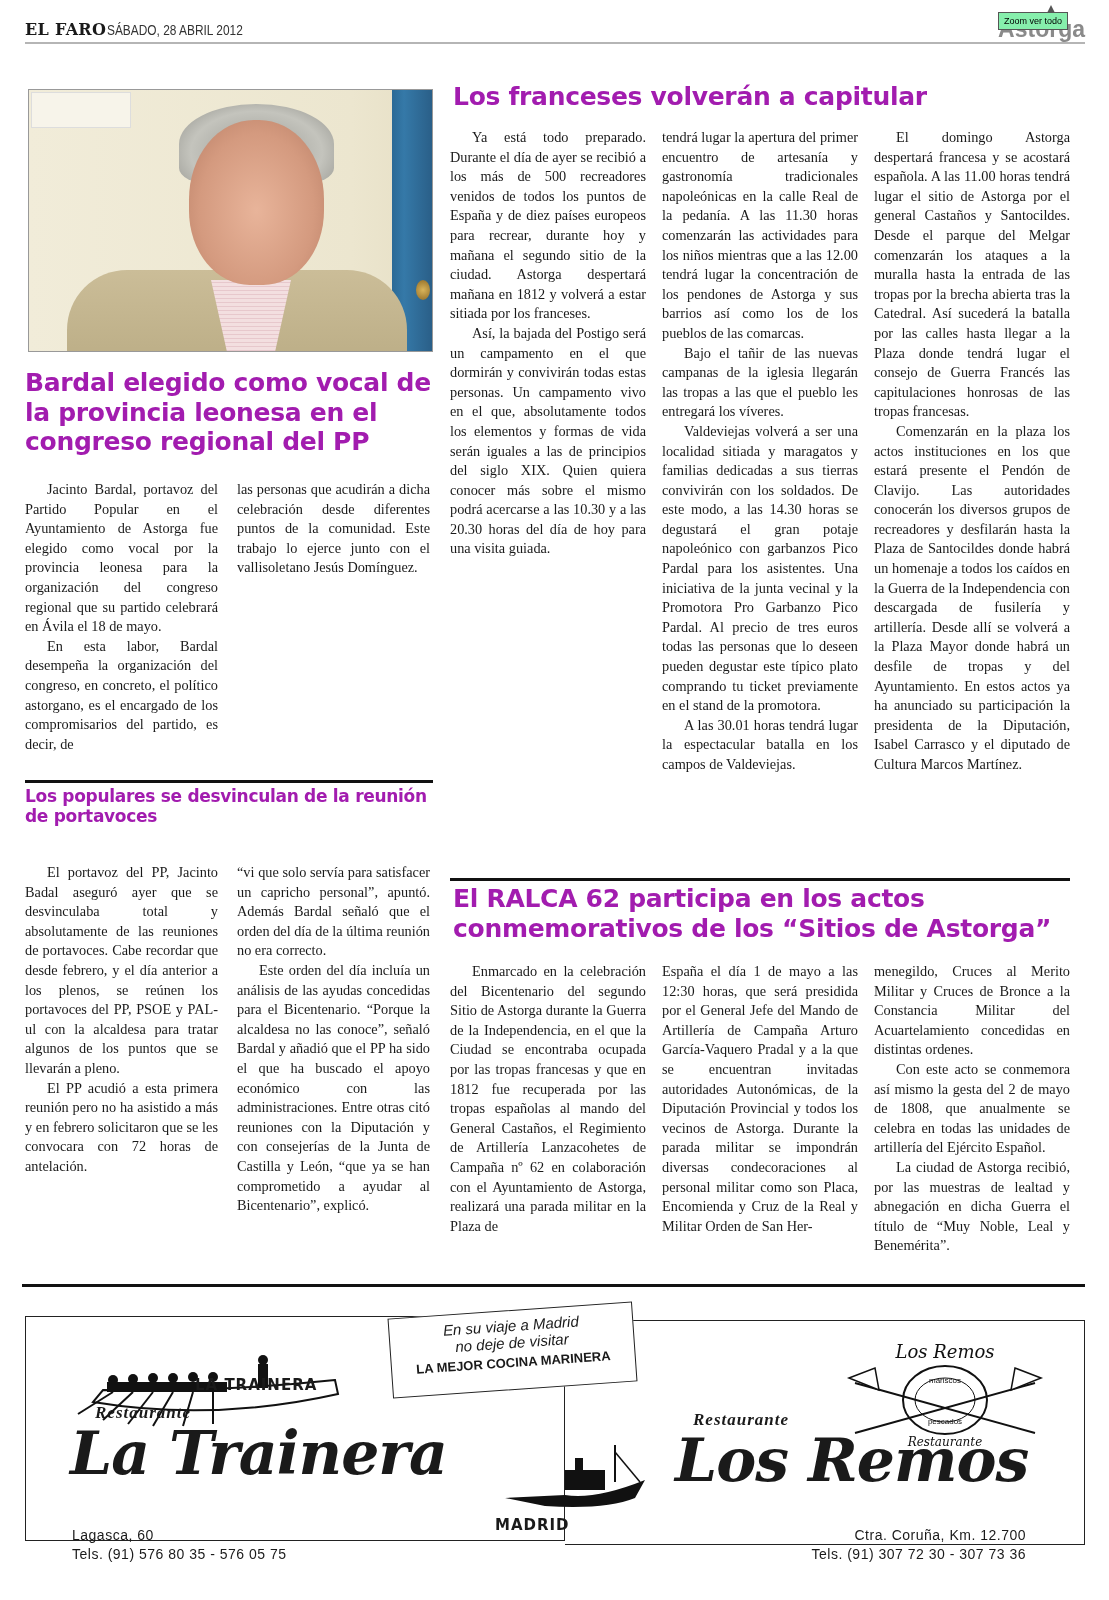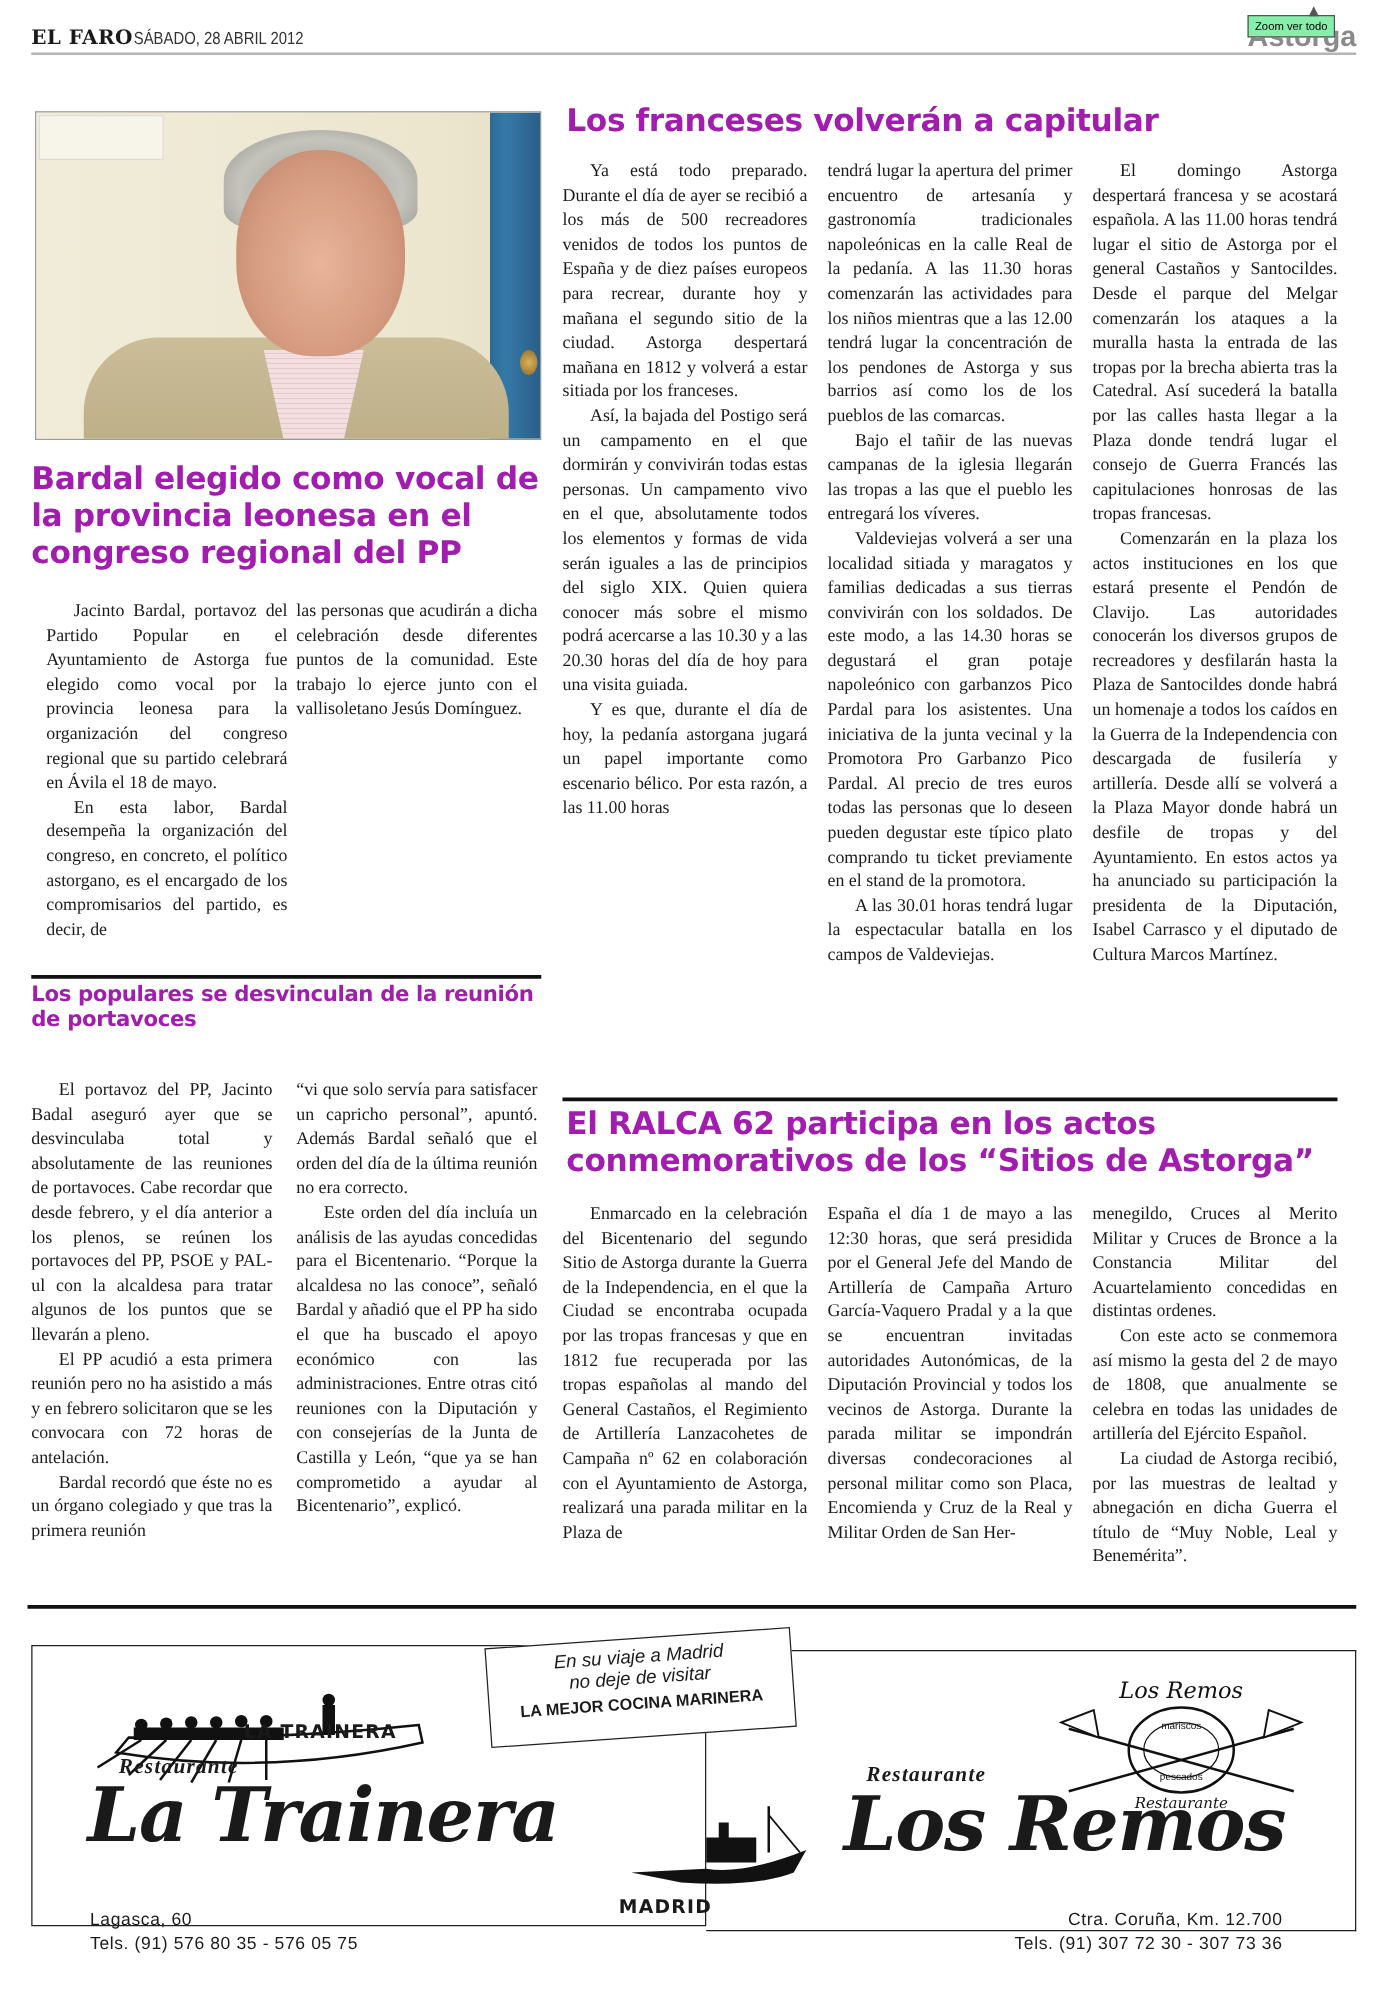--- a/index.html
+++ b/index.html
@@ -58,46 +58,44 @@
   <div class="notice"></div>
   <div class="door"></div>
   <div class="knob"></div>
   <div class="jacket"></div>
   <div class="shirt"></div>
   <div class="hair"></div>
   <div class="head"></div>
 </div>
 
 <h1 class="headline" style="left:25px; top:368px; width:410px; font-size:25px;">Bardal elegido como vocal de la provincia leonesa en el congreso regional del PP</h1>
-<div class="col" style="left:37px; top:480px; width:193px;">
+<div class="col" style="left:25px; top:480px; width:193px;">
   <p>Jacinto Bardal, portavoz del Partido Popular en el Ayuntamiento de Astorga fue elegido como vocal por la provincia leonesa para la organización del congreso regional que su partido celebrará en Ávila el 18 de mayo.</p>
   <p>En esta labor, Bardal desempeña la organización del congreso, en concreto, el político astorgano, es el encargado de los compromisarios del partido, es decir, de</p>
 </div>
 <div class="col" style="left:237px; top:480px; width:193px;">
   <p class="cont">las personas que acudirán a dicha celebración desde diferentes puntos de la comunidad. Este trabajo lo ejerce junto con el vallisoletano Jesús Domínguez.</p>
 </div>
 
 <div class="rule" style="left:25px; top:780px; width:408px;"></div>
 
 <h1 class="headline" style="left:25px; top:786px; width:410px; font-size:17px;">Los populares se desvinculan de la reunión de portavoces</h1>
 <div class="col" style="left:25px; top:863px; width:193px;">
   <p>El portavoz del PP, Jacinto Badal aseguró ayer que se desvinculaba total y absolutamente de las reuniones de portavoces. Cabe recordar que desde febrero, y el día anterior a los plenos, se reúnen los portavoces del PP, PSOE y PAL-ul con la alcaldesa para tratar algunos de los puntos que se llevarán a pleno.</p>
   <p>El PP acudió a esta primera reunión pero no ha asistido a más y en febrero solicitaron que se les convocara con 72 horas de antelación.</p>
-  <p>Bardal recordó que éste no es un órgano colegiado y que tras la primera reunión</p>
 </div>
 <div class="col" style="left:237px; top:863px; width:193px;">
   <p class="cont">“vi que solo servía para satisfacer un capricho personal”, apuntó. Además Bardal señaló que el orden del día de la última reunión no era correcto.</p>
   <p>Este orden del día incluía un análisis de las ayudas concedidas para el Bicentenario. “Porque la alcaldesa no las conoce”, señaló Bardal y añadió que el PP ha sido el que ha buscado el apoyo económico con las administraciones. Entre otras citó reuniones con la Diputación y con consejerías de la Junta de Castilla y León, “que ya se han comprometido a ayudar al Bicentenario”, explicó.</p>
 </div>
 
 <h1 class="headline" style="left:453px; top:82px; width:630px; font-size:25px;">Los franceses volverán a capitular</h1>
 <div class="col" style="left:450px; top:128px; width:196px;">
   <p>Ya está todo preparado. Durante el día de ayer se recibió a los más de 500 recreadores venidos de todos los puntos de España y de diez países europeos para recrear, durante hoy y mañana el segundo sitio de la ciudad. Astorga despertará mañana en 1812 y volverá a estar sitiada por los franceses.</p>
   <p>Así, la bajada del Postigo será un campamento en el que dormirán y convivirán todas estas personas. Un campamento vivo en el que, absolutamente todos los elementos y formas de vida serán iguales a las de principios del siglo XIX. Quien quiera conocer más sobre el mismo podrá acercarse a las 10.30 y a las 20.30 horas del día de hoy para una visita guiada.</p>
-  <p>Y es que, durante el día de hoy, la pedanía astorgana jugará un papel importante como escenario bélico. Por esta razón, a las 11.00 horas</p>
 </div>
 <div class="col" style="left:662px; top:128px; width:196px;">
   <p class="cont">tendrá lugar la apertura del primer encuentro de artesanía y gastronomía tradicionales napoleónicas en la calle Real de la pedanía. A las 11.30 horas comenzarán las actividades para los niños mientras que a las 12.00 tendrá lugar la concentración de los pendones de Astorga y sus barrios así como los de los pueblos de las comarcas.</p>
   <p>Bajo el tañir de las nuevas campanas de la iglesia llegarán las tropas a las que el pueblo les entregará los víveres.</p>
   <p>Valdeviejas volverá a ser una localidad sitiada y maragatos y familias dedicadas a sus tierras convivirán con los soldados. De este modo, a las 14.30 horas se degustará el gran potaje napoleónico con garbanzos Pico Pardal para los asistentes. Una iniciativa de la junta vecinal y la Promotora Pro Garbanzo Pico Pardal. Al precio de tres euros todas las personas que lo deseen pueden degustar este típico plato comprando tu ticket previamente en el stand de la promotora.</p>
   <p>A las 30.01 horas tendrá lugar la espectacular batalla en los campos de Valdeviejas.</p>
 </div>
 <div class="col" style="left:874px; top:128px; width:196px;">
   <p>El domingo Astorga despertará francesa y se acostará española. A las 11.00 horas tendrá lugar el sitio de Astorga por el general Castaños y Santocildes. Desde el parque del Melgar comenzarán los ataques a la muralla hasta la entrada de las tropas por la brecha abierta tras la Catedral. Así sucederá la batalla por las calles hasta llegar a la Plaza donde tendrá lugar el consejo de Guerra Francés las capitulaciones honrosas de las tropas francesas.</p>
   <p>Comenzarán en la plaza los actos instituciones en los que estará presente el Pendón de Clavijo. Las autoridades conocerán los diversos grupos de recreadores y desfilarán hasta la Plaza de Santocildes donde habrá un homenaje a todos los caídos en la Guerra de la Independencia con descargada de fusilería y artillería. Desde allí se volverá a la Plaza Mayor donde habrá un desfile de tropas y del Ayuntamiento. En estos actos ya ha anunciado su participación la presidenta de la Diputación, Isabel Carrasco y el diputado de Cultura Marcos Martínez.</p>

